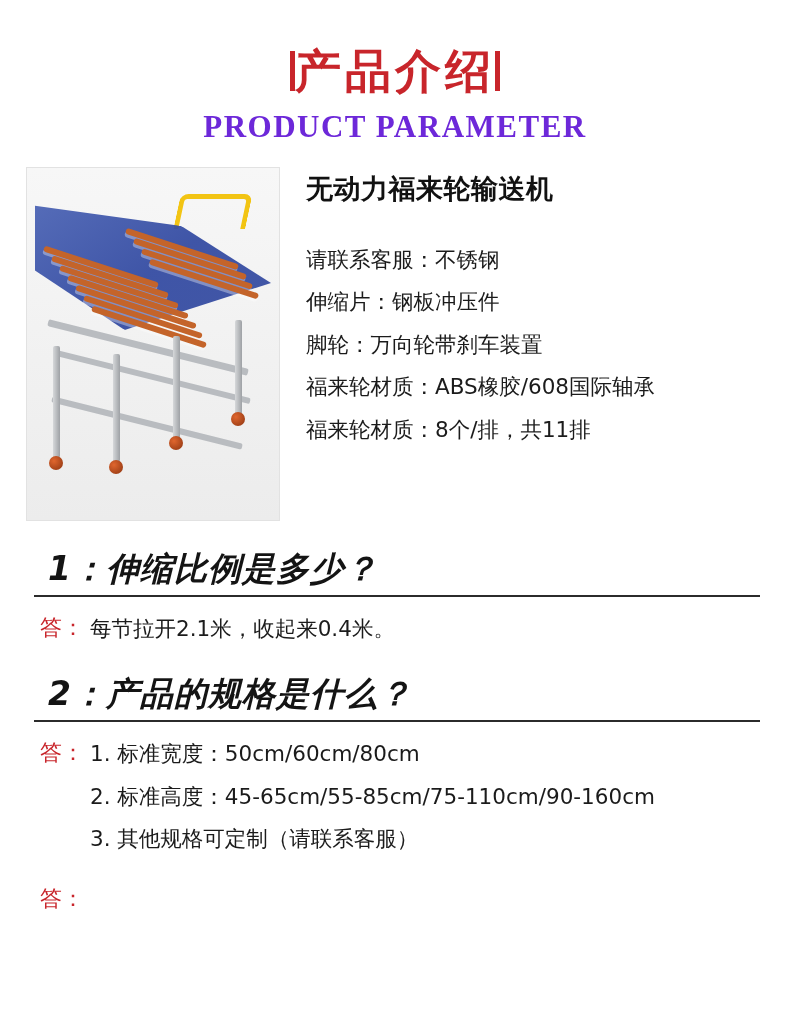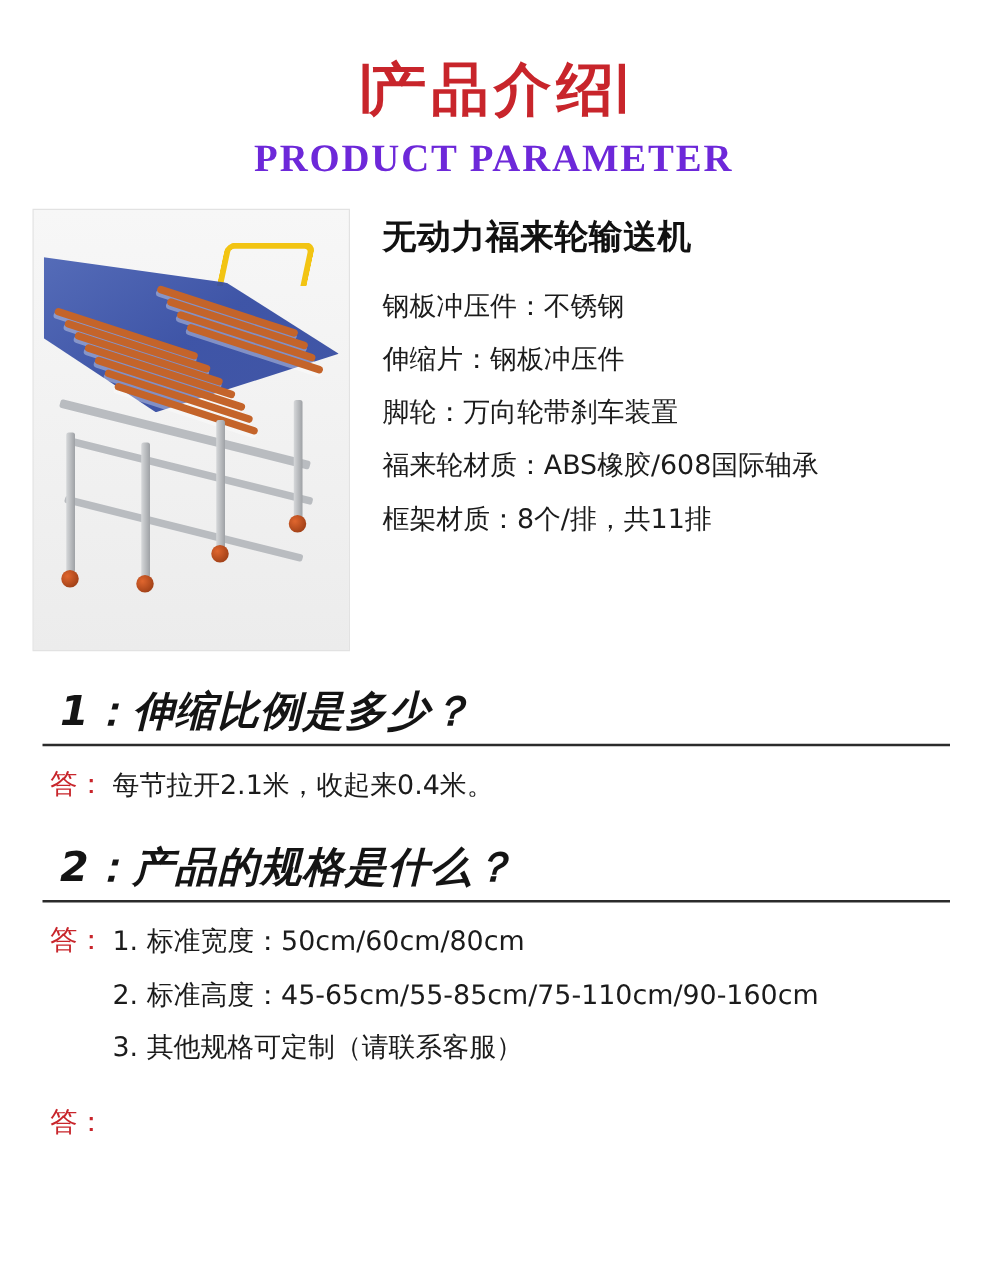--- a/index.html
+++ b/index.html
@@ -114,21 +114,21 @@
     border-radius: 50%;
     background: radial-gradient(circle at 35% 35%, #e0662e, #8c3410);
   }
 
   .specs {
     flex: 1;
     padding-left: 26px;
     padding-top: 4px;
   }
   .specs h2 {
-    margin: 0 0 18px 0;
+    margin: 0 0 32px 0;
     font-family: "DejaVu Sans", sans-serif;
     font-size: 27px;
     font-weight: bold;
     color: #111;
     letter-spacing: .5px;
   }
   .spec-line {
     font-family: "DejaVu Sans", sans-serif;
     font-size: 21.5px;
     color: #1b1b1b;
@@ -228,25 +228,25 @@
 
         <div class="caster" style="left:22px;  top:288px;"></div>
         <div class="caster" style="left:82px;  top:292px;"></div>
         <div class="caster" style="left:142px; top:268px;"></div>
         <div class="caster" style="left:204px; top:244px;"></div>
       </div>
     </div>
 
     <div class="specs">
       <h2>无动力福来轮输送机</h2>
-      <div class="spec-line">钢板冲压件：不锈钢</div>
+      <div class="spec-line">请联系客服：不锈钢</div>
       <div class="spec-line">伸缩片：钢板冲压件</div>
       <div class="spec-line">脚轮：万向轮带刹车装置</div>
       <div class="spec-line">福来轮材质：ABS橡胶/608国际轴承</div>
-      <div class="spec-line">框架材质：8个/排，共11排</div>
+      <div class="spec-line">福来轮材质：8个/排，共11排</div>
     </div>
   </div>
 
   <div class="faq">
 
     <div class="q-row">
       <div class="q-text">1：伸缩比例是多少？</div>
     </div>
     <div class="a-block">
       <div class="a-label">答：</div>

